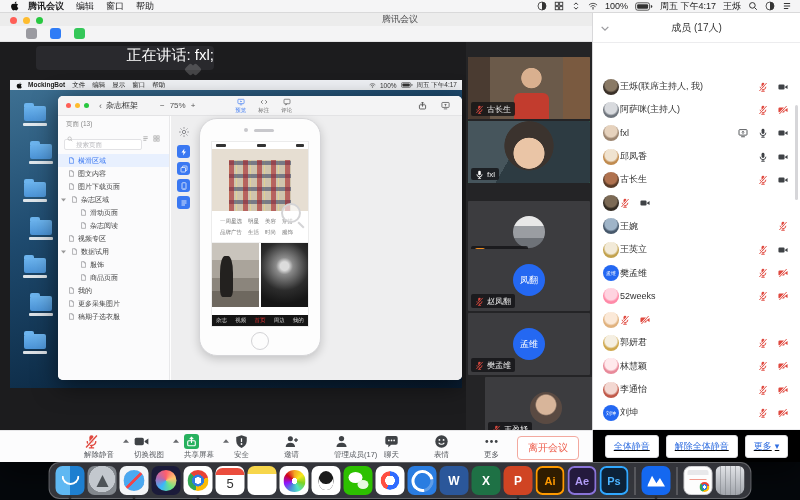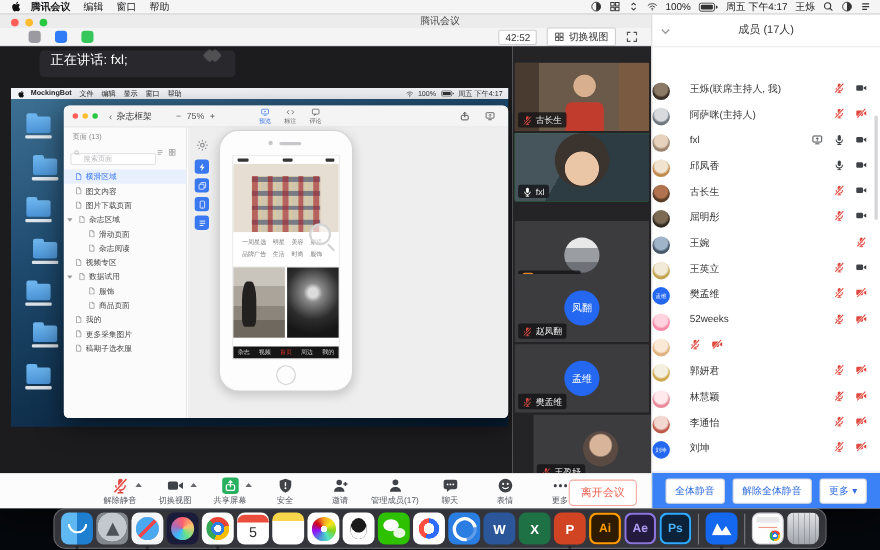--- a/index.html
+++ b/index.html
@@ -34,21 +34,21 @@
   #topstrip .ctrls { margin-left:auto; display:flex; align-items:center; gap:9px; padding-right:12px; }
   #timer { font-size:9px; color:#333; border:1px solid #cfcfd2; background:#fff; border-radius:2px; padding:1px 5px; }
   #switchview { display:flex; align-items:center; gap:4px; font-size:9px; color:#333;
     border:1px solid #cfcfd2; background:#fff; border-radius:2px; padding:1px 6px; }
   #switchview .ic { width:9px; height:9px; color:#444; }
   #fullscreen { width:11px; height:11px; color:#555; }
 
   
   #sharearea { position:absolute; left:0; top:29px; width:466px; height:401px; background:#1c1c1e; overflow:hidden; }
   #toast { position:absolute; left:36px; top:4px; width:178px; height:24px; background:rgba(42,42,46,.96);
-    border-radius:4px; color:#fff; font-size:12px; display:flex; align-items:flex-start; padding-left:10px; z-index:30; }
+    border-radius:4px; color:#fff; font-size:15px; display:flex; align-items:flex-end; padding-left:10px; z-index:30;flex-direction:column; }
   #toast .wm { margin-left:auto; margin-right:14px; display:flex; opacity:.18; }
   #toast .wm i { width:9px; height:9px; background:#fff; transform:rotate(45deg); border-radius:2px; }
   #toast .wm i+i { margin-left:-4px; }
 
   #shdesktop { position:absolute; left:10px; top:38px; width:452px; height:308px;
     background:linear-gradient(160deg,#3f7294 0%,#1e4a6e 35%,#0d2b46 70%,#081c31 100%); }
   #shmenubar { position:absolute; left:0; top:0; width:452px; height:10px; background:rgba(248,248,250,.96);
     display:flex; align-items:center; font-size:6.5px; color:#222; }
   #shmenubar .apple { width:7px; height:7px; margin:0 5px 0 6px; color:#111; }
   #shmenubar .menus { display:flex; gap:7px; }
@@ -166,36 +166,36 @@
   #members { position:absolute; left:592px; top:0; width:208px; height:449px; background:#fff; border-left:1px solid #d8d8da; }
   #memhead { position:relative; height:30px; border-bottom:1px solid #ececee; }
   #memhead .title { text-align:center; line-height:30px; font-size:10px; color:#333; }
   #memhead .collapse { position:absolute; left:7px; top:12px; width:10px; height:7px; color:#9a9a9e; }
   #memsearchwrap { position:relative; margin:7px 10px 4px; }
   #memsearch { width:100%; height:20px; border:1px solid #e4e4e7; background:#fdfdfe; border-radius:3px;
     font-size:9px; padding-left:22px; color:#333; }
   #memsearch::placeholder { color:#b9b9bd; }
   #memsearchwrap .sic { position:absolute; left:7px; top:5px; width:10px; height:10px; color:#b0b0b4; }
   #memlist { position:absolute; left:0; top:62px; right:0; bottom:33px; overflow:hidden; }
-  .mrow { display:flex; align-items:flex-start; height:23.3px; padding:0 12px 0 0; gap:18px; }
+  .mrow { display:flex; align-items:center; height:23.3px; padding:0 12px 0 10px; gap:1px; }
   .mrow .mav { width:16px; height:16px; border-radius:50%; flex:none; display:flex; align-items:center;
     justify-content:center; font-size:5px; color:#fff; overflow:hidden; }
   .mrow .mname { font-size:9px; color:#333; white-space:nowrap; overflow:hidden; flex:1; }
   .mrow .mic { display:flex; gap:10px; align-items:center; }
   .mrow .ic { width:10px; height:10px; }
   #memscroll { position:absolute; right:2px; top:92px; width:3px; height:95px; background:#d6d6d9; border-radius:2px; }
   #memfoot { position:absolute; left:0; bottom:0; width:100%; height:33px; border-top:1px solid #ececee;
-    display:flex; align-items:center; justify-content:center; gap:7px; background:#3b82f6; }
+    display:flex; align-items:center; justify-content:center; gap:7px; background:#000000;text-decoration:underline; }
   .fbtn { font-size:9px; color:#2f6de0; border:1px solid #dcdcdf; background:#fff; border-radius:3px;
     padding:4px 8px; display:flex; align-items:center; gap:3px; cursor:pointer; }
 
   
   #btoolbar { position:absolute; left:0; top:417px; width:592px; height:32px; background:#fcfcfd;
     border-top:1px solid #e6e6e8; display:flex; align-items:center; padding-left:84px; }
-  .tbitem { position:relative; width:50px; display:flex; flex-direction:column; align-items:center; gap:1px; cursor:pointer; }
+  .tbitem { position:relative; width:50px; display:flex; flex-direction:column; align-items:flex-start; gap:1px; cursor:pointer; }
   .tbitem .ic { width:15px; height:15px; color:#3f4246; }
   .tbitem .greenbox { background:#27b15e; border-radius:3px; color:#fff; padding:2px; }
   .tbitem .lbl { font-size:7.5px; color:#55585e; white-space:nowrap; }
   .tbitem .car { position:absolute; right:5px; top:5px; width:6px; height:4px; color:#66686c; }
   #leavebtn { position:absolute; right:13px; top:5px; font-size:10px; color:#ee5f4e; border:1px solid #f3a99f;
     border-radius:4px; background:#fff; padding:4px 10px; cursor:pointer; }
 
   
   #dock { position:absolute; left:50%; transform:translateX(-50%); bottom:1px; height:37px;
     background:rgba(120,120,128,.42); border:1px solid rgba(255,255,255,.25); border-radius:11px;
@@ -346,39 +346,20 @@
     </span>
   </div>
   <div id="mtitle">腾讯会议</div>
 
   <div id="topstrip">
     <span id="quickicons">
       <i style="background:#9a9aa0"></i>
       <i style="background:#2f7cf6"></i>
       <i style="background:#35c759"></i>
     </span>
-    <span class="ctrls">
-      <span id="timer">42:52</span>
-      <span id="switchview">
-        <span class="ic">
-            <svg viewBox="0 0 16 16" fill="none" stroke="currentColor" stroke-width="1.4">
-              <rect x="2" y="2" width="5" height="5"></rect>
-              <rect x="9" y="2" width="5" height="5"></rect>
-              <rect x="2" y="9" width="5" height="5"></rect>
-              <rect x="9" y="9" width="5" height="5"></rect>
-            </svg>
-          </span>
-        <span>切换视图</span>
-      </span>
-      <span class="ic" id="fullscreen">
-          <svg viewBox="0 0 16 16" fill="none" stroke="currentColor" stroke-width="1.5">
-            <path d="M6 2H2v4M10 2h4v4M6 14H2v-4M10 14h4v-4"></path>
-          </svg>
-        </span>
-    </span>
   </div>
 
   <div id="sharearea">
     <div id="toast">
       <span>正在讲话: fxl;</span>
       <span class="wm">
           <i></i>
           <i></i>
         </span>
     </div>
@@ -955,21 +936,20 @@
             <span class="ic " style="color: rgb(63, 66, 70);">
               <svg viewBox="0 0 16 16">
                 <rect x="0.7" y="4" width="9.8" height="8" rx="1.8" fill="currentColor"></rect>
                 <path d="M11.3 7.4 15.3 4.8v6.4l-4-2.6z" fill="currentColor"></path>
               </svg>
             </span>
           </span>
         </div>
         <div class="mrow">
           <div class="mav" style="background: radial-gradient(circle at 50% 38%, rgb(124, 106, 85) 0px, rgb(124, 106, 85) 45%, rgb(51, 43, 34) 60%);"></div>
-          <span class="mname">屈明彤</span>
           <span class="mic">
             <span class="ic " style="color: rgb(224, 73, 63);">
               <svg viewBox="0 0 16 16">
                 <rect x="5.7" y="1.3" width="4.6" height="8.2" rx="2.3" fill="currentColor"></rect>
                 <path d="M3.4 7.6a4.6 4.6 0 0 0 9.2 0" fill="none" stroke="currentColor" stroke-width="1.5"></path>
                 <path d="M8 12.4v2.2M5.2 14.8h5.6" stroke="currentColor" stroke-width="1.5" fill="none"></path>
                 <path d="M2.2 14.4 13.8 1.6" stroke="#fff" stroke-width="3" fill="none"></path>
                 <path d="M2.2 14.4 13.8 1.6" stroke="currentColor" stroke-width="1.5" fill="none"></path>
               </svg>
             </span>

